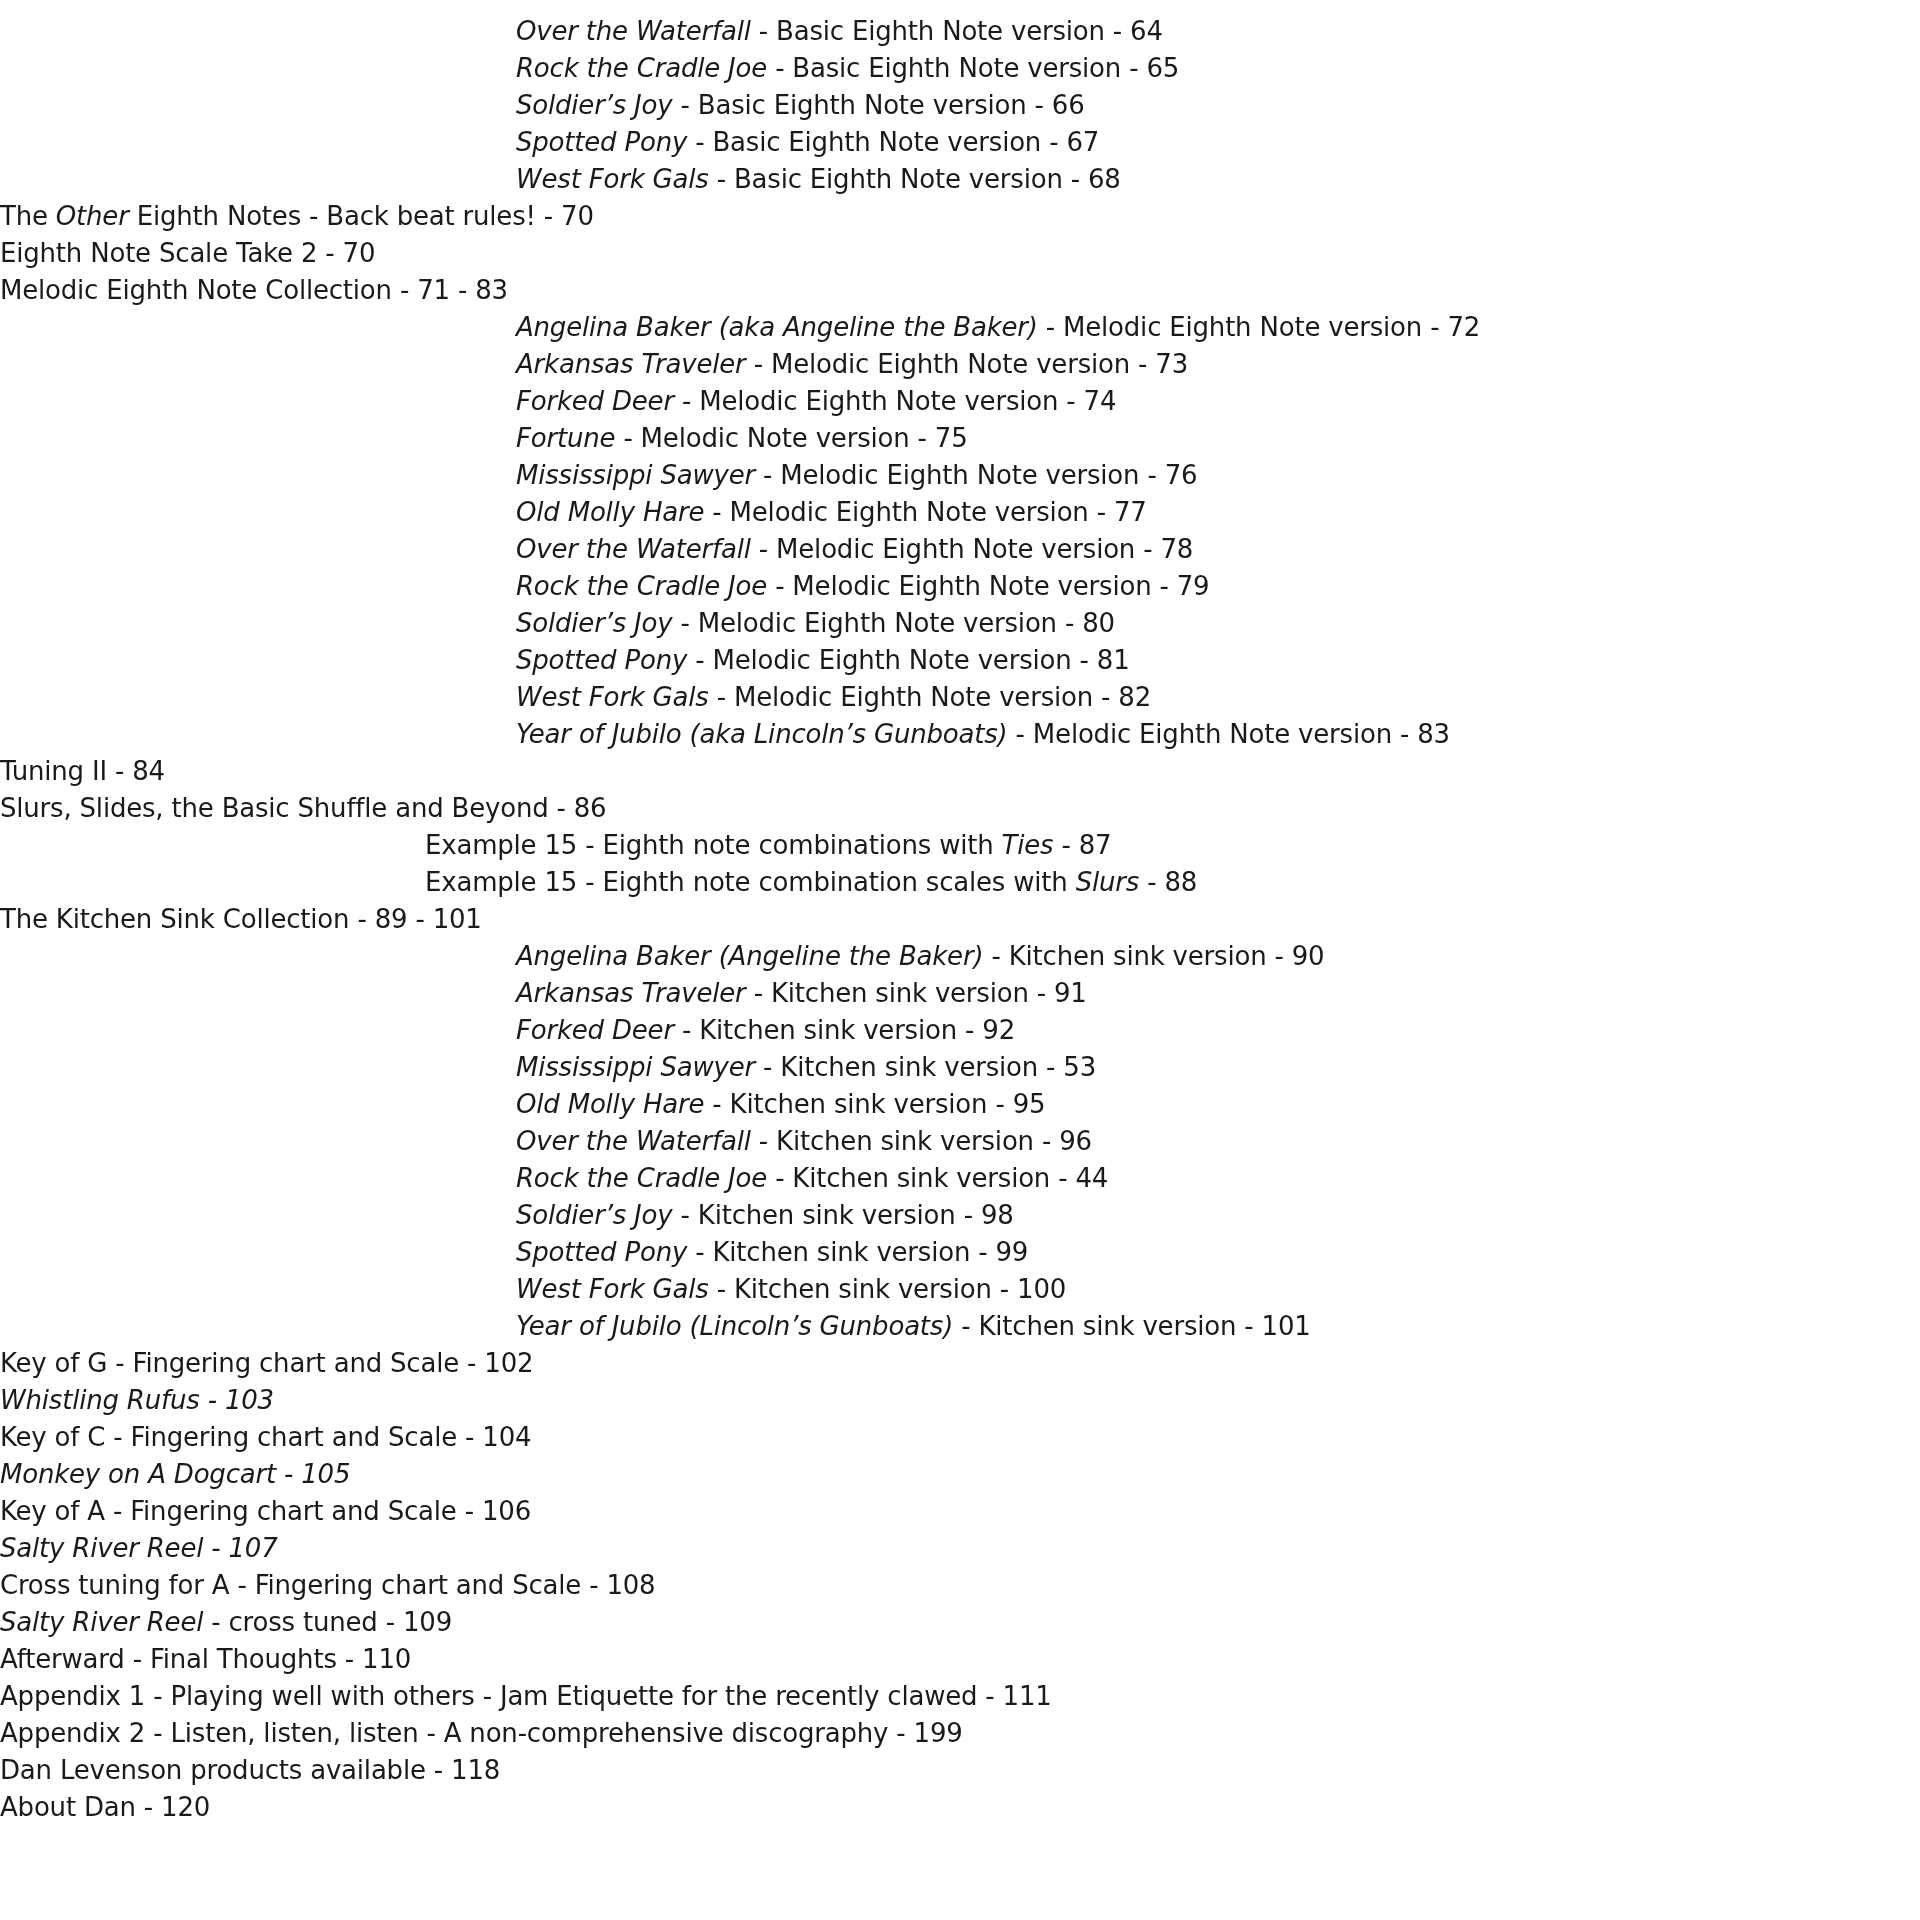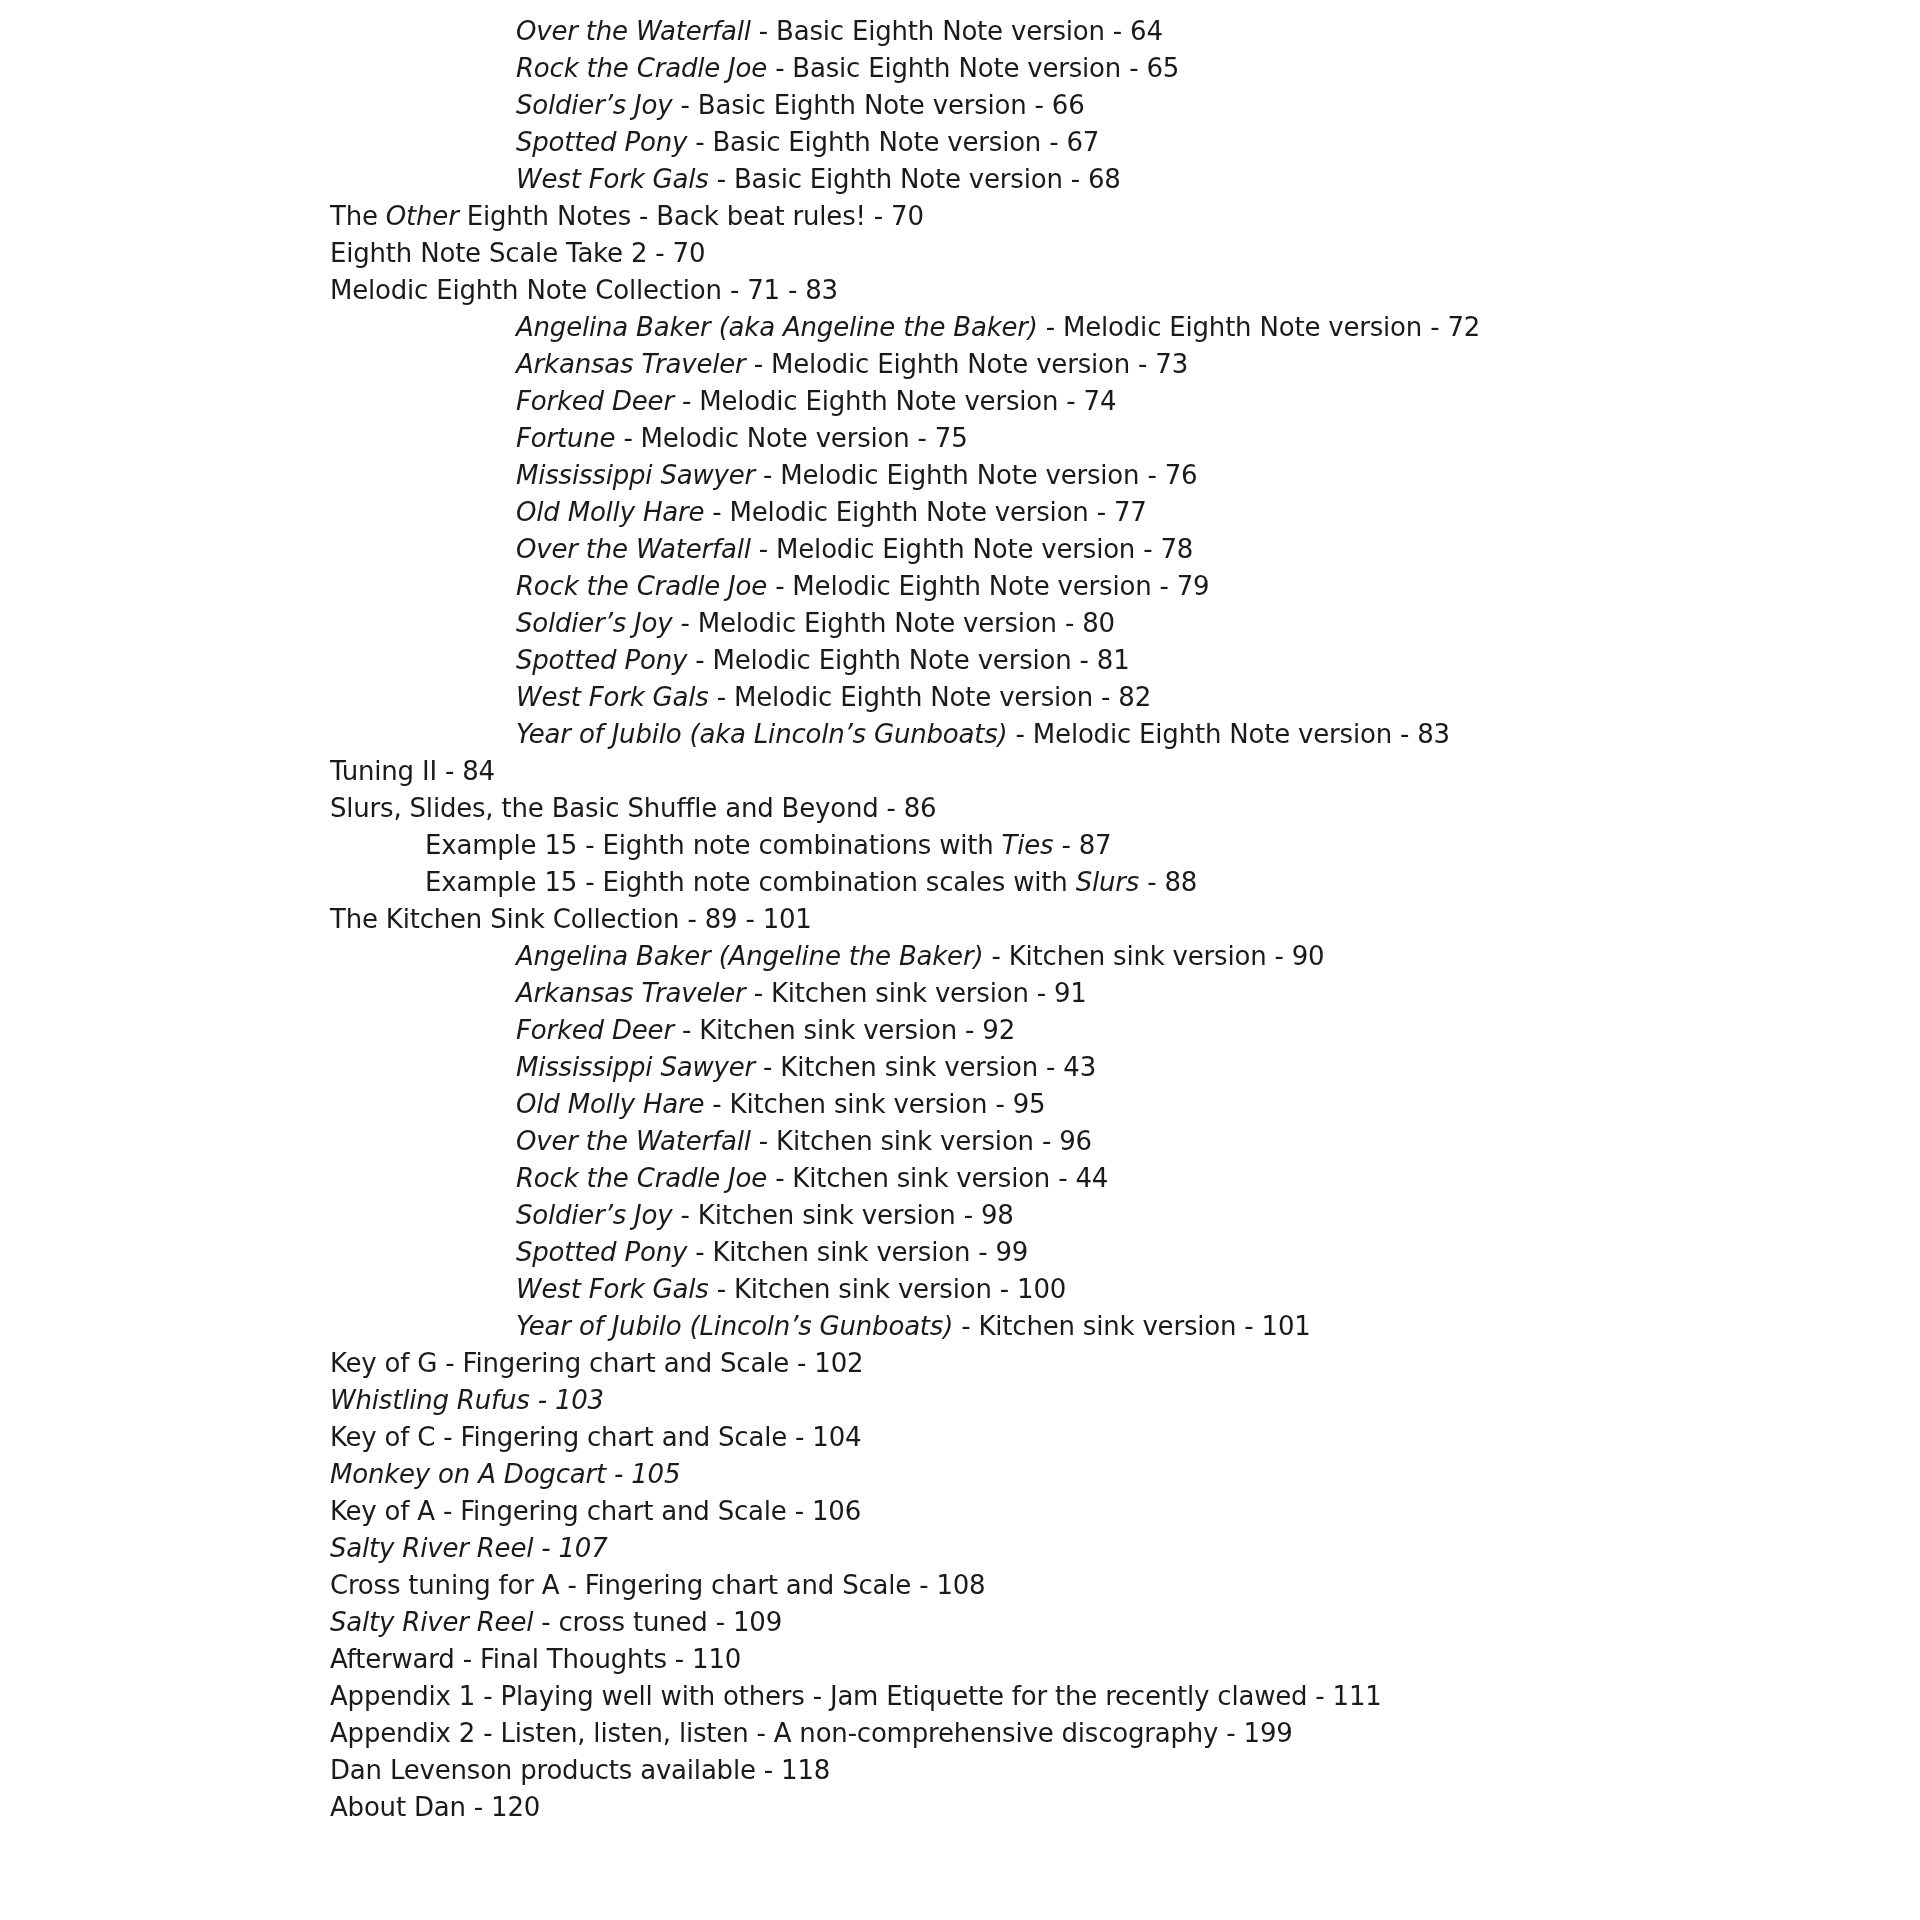--- a/index.html
+++ b/index.html
@@ -22,21 +22,21 @@
     width: 1920px;
     padding-top: 13px;
     font-size: 26px;
     line-height: 37px;
     color: #1a1a1a;
     letter-spacing: -0.2px;
   }
   .line {
     white-space: pre;
   }
-  .indent-0 { padding-left: 330px; }
+  .indent-0 { }
   .indent-1 { padding-left: 425px; }
   .indent-2 { padding-left: 516px; }
   .it { font-style: italic; }
   .up { font-style: normal; }
 </style>
 </head>
 <body>
 
 <div class="page" style="background: rgb(255, 255, 255);">
   <div class="toc" style="color: rgb(26, 26, 26);">
@@ -61,21 +61,21 @@
       <div class="line indent-2"><span class="it">West Fork Gals</span><span class="up"> - Melodic Eighth Note version - 82</span></div>
       <div class="line indent-2"><span class="it">Year of Jubilo (aka Lincoln’s Gunboats)</span><span class="up"> - Melodic Eighth Note version - 83</span></div>
       <div class="line indent-0"><span class="up">Tuning II - 84</span></div>
       <div class="line indent-0"><span class="up">Slurs, Slides, the Basic Shuffle and Beyond - 86</span></div>
       <div class="line indent-1"><span class="up">Example 15 - Eighth note combinations with </span><span class="it">Ties</span><span class="up"> - 87</span></div>
       <div class="line indent-1"><span class="up">Example 15 - Eighth note combination scales with </span><span class="it">Slurs</span><span class="up"> - 88</span></div>
       <div class="line indent-0"><span class="up">The Kitchen Sink Collection - 89 - 101</span></div>
       <div class="line indent-2"><span class="it">Angelina Baker (Angeline the Baker)</span><span class="up"> - Kitchen sink version - 90</span></div>
       <div class="line indent-2"><span class="it">Arkansas Traveler</span><span class="up"> - Kitchen sink version - 91</span></div>
       <div class="line indent-2"><span class="it">Forked Deer</span><span class="up"> - Kitchen sink version - 92</span></div>
-      <div class="line indent-2"><span class="it">Mississippi Sawyer</span><span class="up"> - Kitchen sink version - 43</span></div>
+      <div class="line indent-2"><span class="it">Mississippi Sawyer</span><span class="up"> - Kitchen sink version - 53</span></div>
       <div class="line indent-2"><span class="it">Old Molly Hare</span><span class="up"> - Kitchen sink version - 95</span></div>
       <div class="line indent-2"><span class="it">Over the Waterfall</span><span class="up"> - Kitchen sink version - 96</span></div>
       <div class="line indent-2"><span class="it">Rock the Cradle Joe</span><span class="up"> - Kitchen sink version - 44</span></div>
       <div class="line indent-2"><span class="it">Soldier’s Joy</span><span class="up"> - Kitchen sink version - 98</span></div>
       <div class="line indent-2"><span class="it">Spotted Pony</span><span class="up"> - Kitchen sink version - 99</span></div>
       <div class="line indent-2"><span class="it">West Fork Gals</span><span class="up"> - Kitchen sink version - 100</span></div>
       <div class="line indent-2"><span class="it">Year of Jubilo (Lincoln’s Gunboats)</span><span class="up"> - Kitchen sink version - 101</span></div>
       <div class="line indent-0"><span class="up">Key of G - Fingering chart and Scale - 102</span></div>
       <div class="line indent-0"><span class="it">Whistling Rufus - 103</span></div>
       <div class="line indent-0"><span class="up">Key of C - Fingering chart and Scale - 104</span></div>

